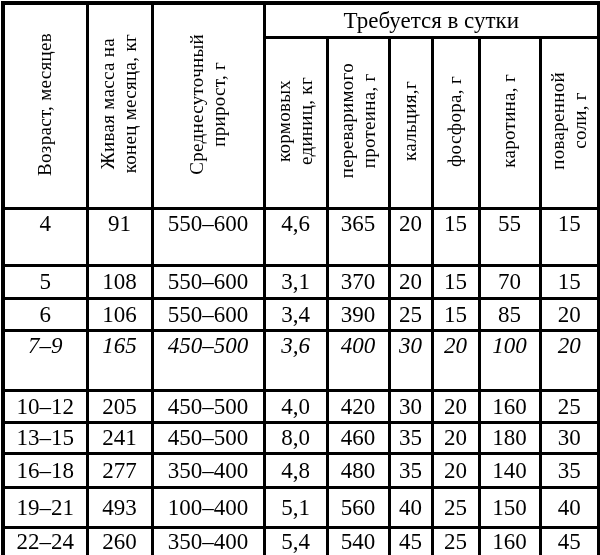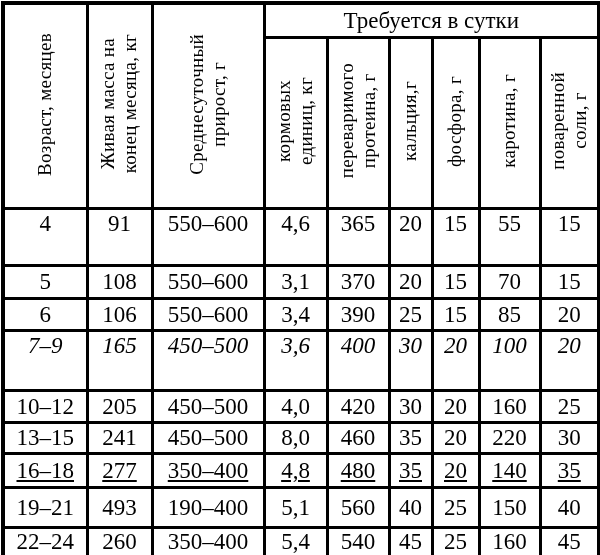--- a/index.html
+++ b/index.html
@@ -167,38 +167,38 @@
         <td>25</td>
       </tr>
       <tr style="height: 31px;">
         <td>13–15</td>
         <td>241</td>
         <td>450–500</td>
         <td>8,0</td>
         <td>460</td>
         <td>35</td>
         <td>20</td>
-        <td>220</td>
+        <td>180</td>
         <td>30</td>
       </tr>
-      <tr style="height: 34px; text-decoration: underline;">
+      <tr style="height: 34px;">
         <td>16–18</td>
         <td>277</td>
         <td>350–400</td>
         <td>4,8</td>
         <td>480</td>
         <td>35</td>
         <td>20</td>
         <td>140</td>
         <td>35</td>
       </tr>
       <tr style="height: 40px;">
         <td>19–21</td>
         <td>493</td>
-        <td>190–400</td>
+        <td>100–400</td>
         <td>5,1</td>
         <td>560</td>
         <td>40</td>
         <td>25</td>
         <td>150</td>
         <td>40</td>
       </tr>
       <tr style="height: 30px;">
         <td>22–24</td>
         <td>260</td>

